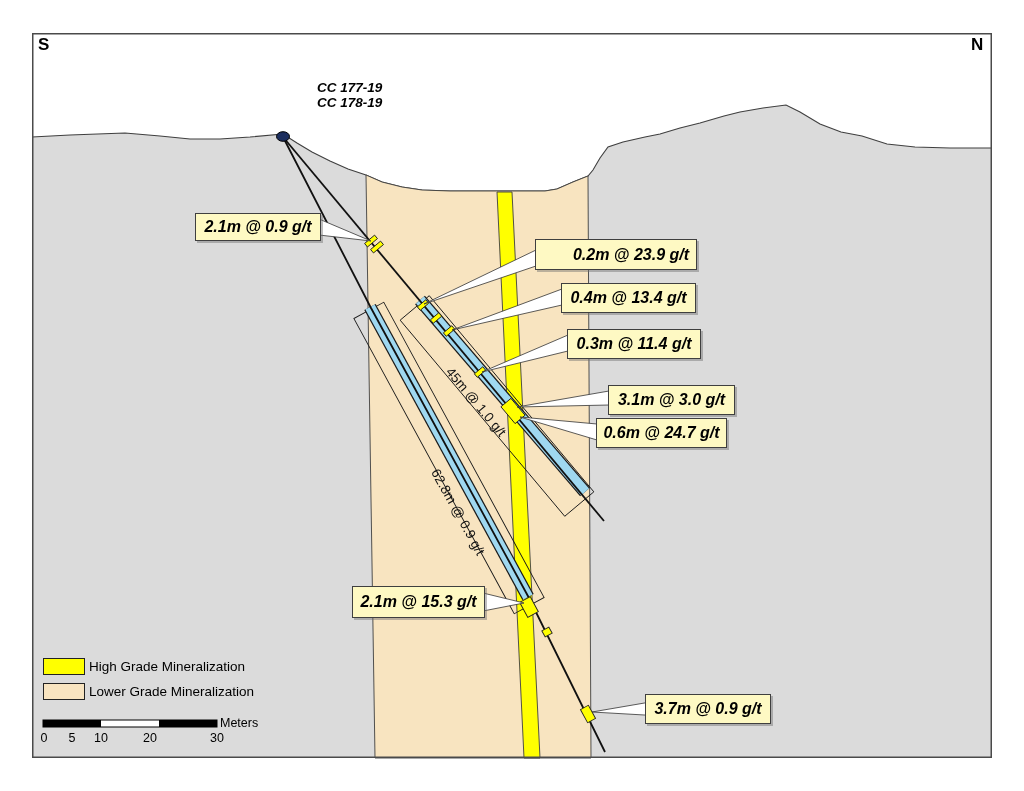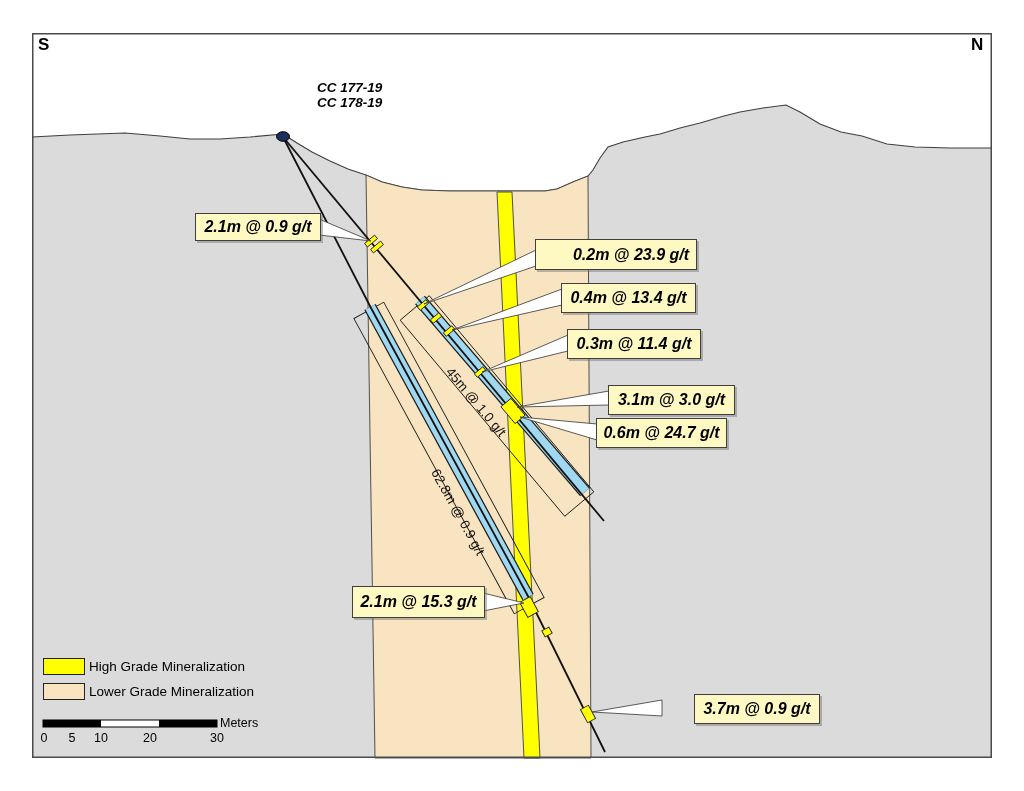--- a/index.html
+++ b/index.html
@@ -92,21 +92,21 @@
     <div>CC 178-19</div>
   </div>
 
   <div class="callout" style="left:195px;top:213px;width:124px;height:26px;">2.1m @ 0.9 g/t</div>
   <div class="callout" style="left:535px;top:239px;width:130px;height:29px;padding-left:30px;">0.2m @ 23.9 g/t</div>
   <div class="callout" style="left:561px;top:283px;width:133px;height:28px;">0.4m @ 13.4 g/t</div>
   <div class="callout" style="left:567px;top:329px;width:132px;height:28px;">0.3m @ 11.4 g/t</div>
   <div class="callout" style="left:608px;top:385px;width:125px;height:28px;">3.1m @ 3.0 g/t</div>
   <div class="callout" style="left:596px;top:418px;width:129px;height:28px;">0.6m @ 24.7 g/t</div>
   <div class="callout" style="left:352px;top:586px;width:131px;height:30px;">2.1m @ 15.3 g/t</div>
-  <div class="callout" style="left:694px;top:694px;width:124px;height:28px;">3.7m @ 0.9 g/t</div>
+  <div class="callout" style="left:645px;top:694px;width:124px;height:28px;">3.7m @ 0.9 g/t</div>
 
   <div class="interval-lbl" style="left:476px;top:402px;transform:translate(-50%,-50%) rotate(50deg);">45m @ 1.0 g/t</div>
   <div class="interval-lbl" style="left:458px;top:512px;transform:translate(-50%,-50%) rotate(61deg);">62.8m @ 0.9 g/t</div>
 
   <div class="swatch" style="left: 43px; top: 658px; width: 42px; height: 17px; background-color: rgb(255, 255, 0);"></div>
   <div class="legend-row" style="left:89px;top:659px;">High Grade Mineralization</div>
   <div class="swatch" style="left: 43px; top: 683px; width: 42px; height: 17px; background-color: rgb(248, 228, 192);"></div>
   <div class="legend-row" style="left:89px;top:684px;">Lower Grade Mineralization</div>
 
   <div class="sb-num" style="left:44px;top:731px;">0</div>

